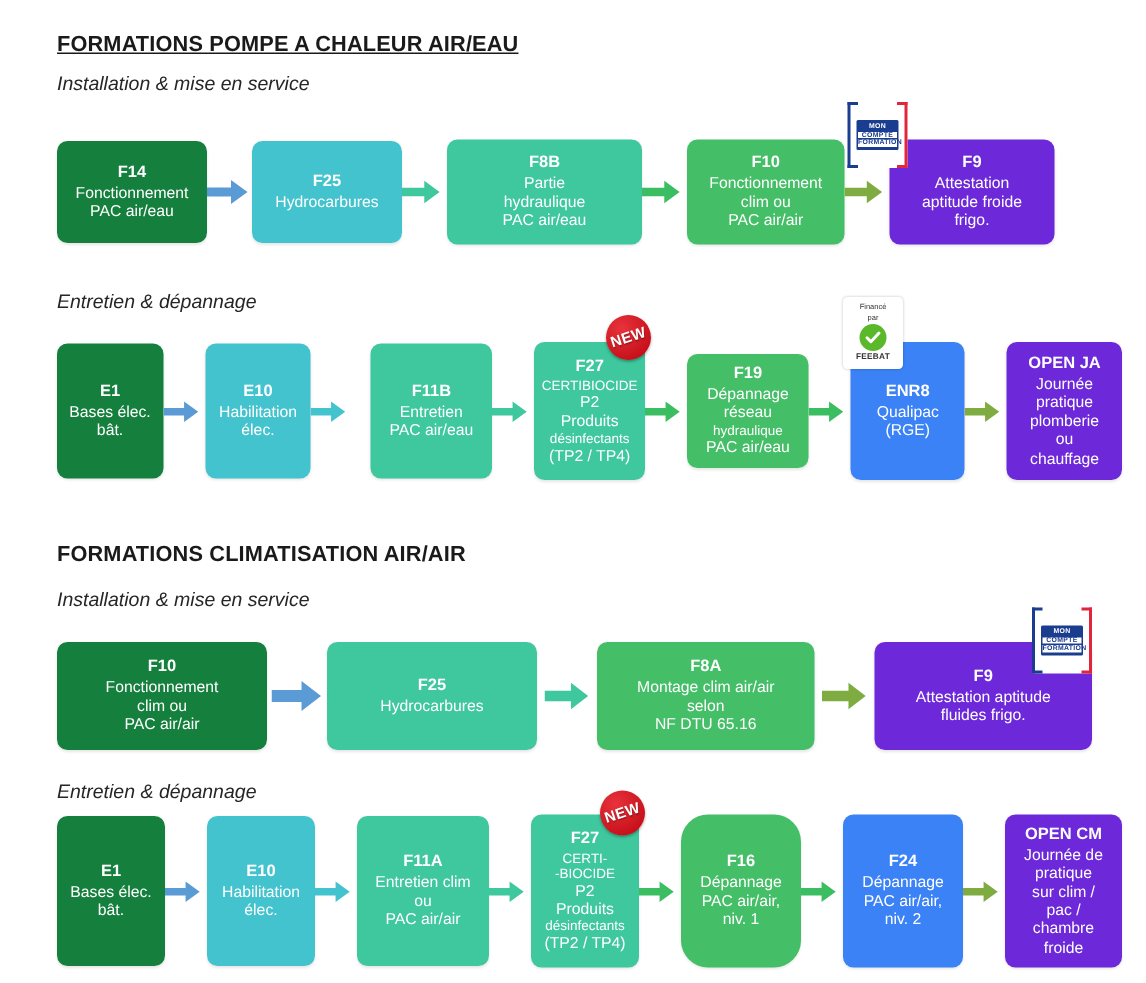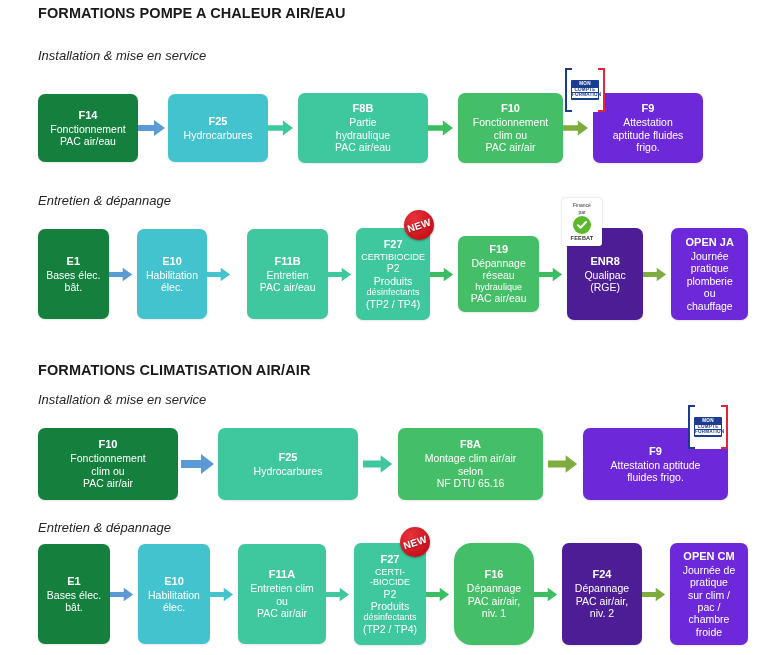--- a/index.html
+++ b/index.html
@@ -47,21 +47,21 @@
     box-shadow:0 1px 2px rgba(0,0,0,.10);
   }
   .card .code{font-weight:bold;font-size:11px;margin-bottom:1px;}
   .card .ln{display:block;}
   .card .sm{font-size:9px;}
 
   .c-blue{background:#15803d;}
   .c-teal{background:#43C3CE;}
   .c-mint{background:#3FC79E;}
   .c-green{background:#45BE68;}
-  .c-green2{background:#4c1d95;}
+  .c-green2{background:#3b82f6;}
   .c-olive{background:#6d28d9;}
 
   .arrow{
     position:relative;
     flex:0 0 auto;
     height:14px;
     display:flex;
     align-items:center;
   }
   .arrow svg{display:block;}
@@ -114,21 +114,21 @@
     color:#ffffff;font-weight:bold;font-size:10px;
     transform:rotate(-18deg);letter-spacing:.3px;
     text-shadow:0 1px 1px rgba(0,0,0,.35);
   }
 </style>
 </head>
 <body>
 
 <div class="page">
 
-  <div class="section-title" style="left:38px;top:5px;">FORMATIONS POMPE A CHALEUR AIR/EAU</div>
+  <div class="section-title" style="left:38px;top:22px;text-decoration:underline;">FORMATIONS POMPE A CHALEUR AIR/EAU</div>
   <div class="sub-title" style="left:38px;top:48px;">Installation &amp; mise en service</div>
 
   <div class="row" style="left:38px;top:93px;width:690px;height:70px;">
     <div class="card c-blue" style="width:100px;height:68px;">
       <span class="code">F14</span>
       <span class="ln">Fonctionnement</span>
       <span class="ln">PAC air/eau</span>
     </div>
     <div class="arrow" style="width:30px;">
       <svg width="28" height="16" viewBox="0 0 28 16">
@@ -162,21 +162,21 @@
       <span class="ln">PAC air/air</span>
     </div>
     <div class="arrow" style="width:30px;">
       <svg width="26" height="16" viewBox="0 0 28 16">
           <path d="M0 5 H16 V0 L27 8 L16 16 V11 H0 Z" fill="#7FAC41"></path>
         </svg>
     </div>
     <div class="card c-olive" style="width:110px;height:70px;">
       <span class="code">F9</span>
       <span class="ln">Attestation</span>
-      <span class="ln">aptitude fluides</span>
+      <span class="ln">aptitude froide</span>
       <span class="ln">frigo.</span>
     </div>
   </div>
 
   <div class="badge mcf" style="left:565px;top:68px;">
     <div class="bracket-l"></div>
     <div class="bracket-r"></div>
     <div class="inner">
       <span>MON</span>
       <span class="hl">COMPTE</span>

